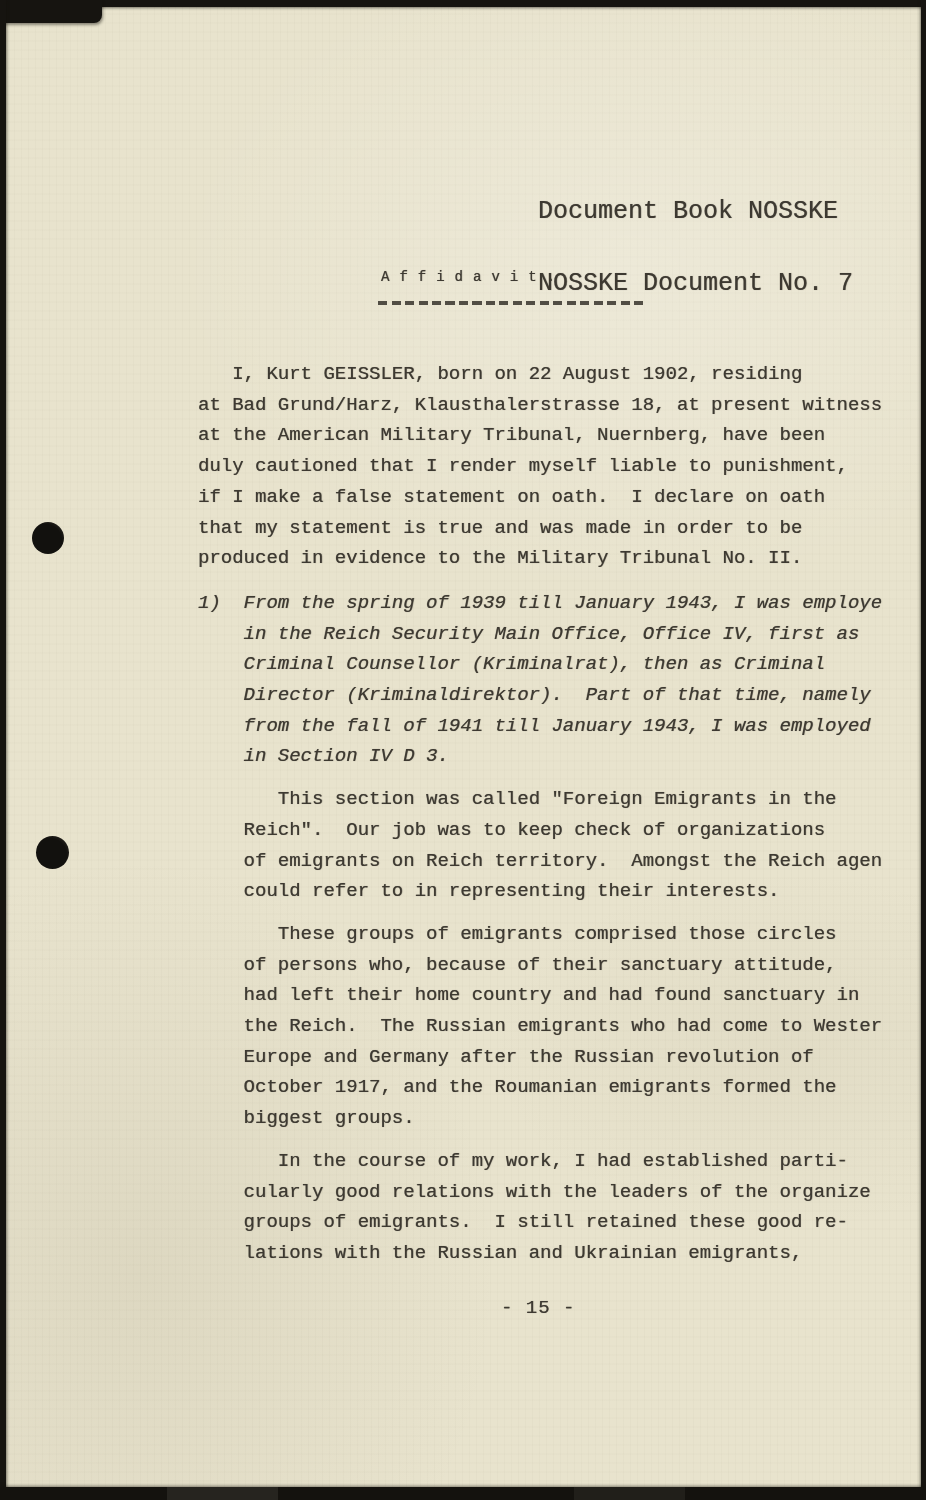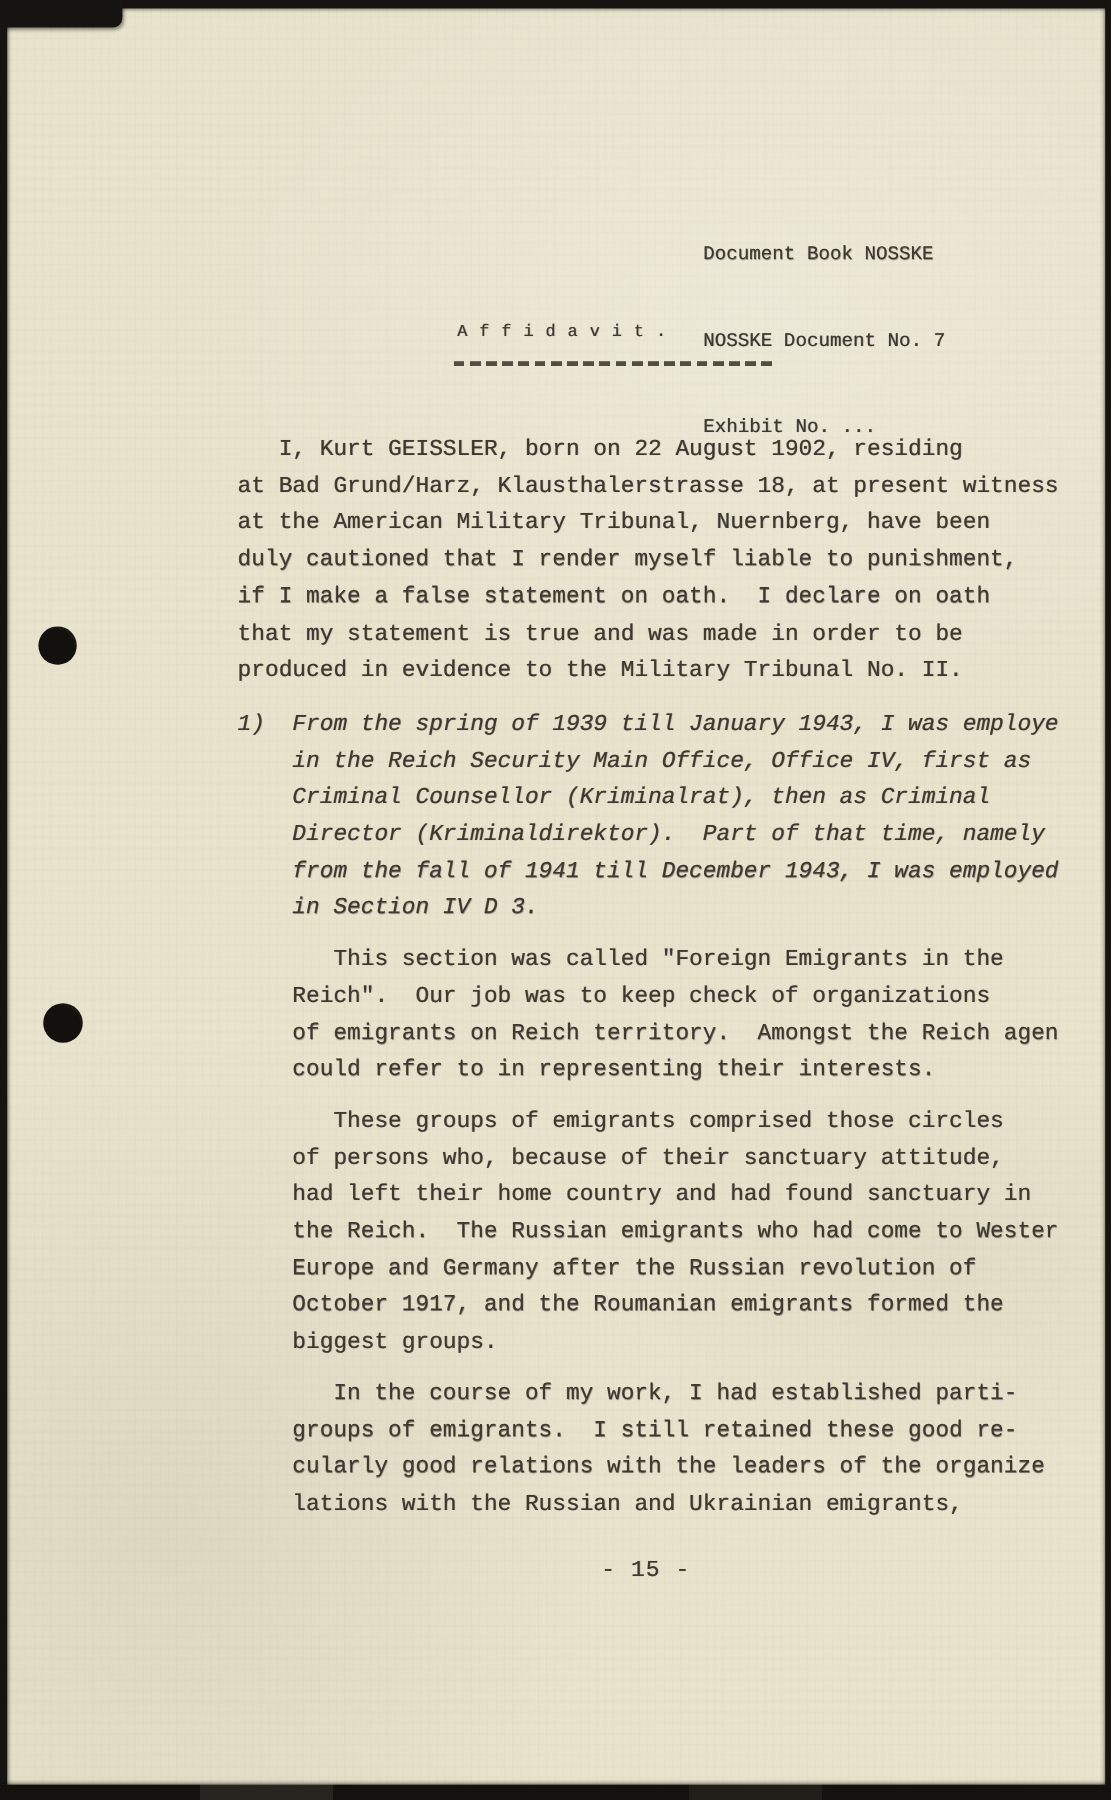--- a/index.html
+++ b/index.html
@@ -42,24 +42,23 @@
   .ink {
     text-shadow:
       0.4px 0.4px 0.7px rgba(61,57,49,0.55),
       -0.3px 0.1px 0.5px rgba(61,57,49,0.30);
   }
 
   .header-block {
     position: absolute;
     left: 538px;
     top: 152px;
-    font-size: 16px;
+    font-size: 25px;
     line-height: 24px;
     white-space: pre;
-    margin-left: 48px;
   }
 
   .title {
     position: absolute;
     left: 381px;
     top: 269px;
     font-size: 14px;
     letter-spacing: 0.8px;
     white-space: pre;
   }
@@ -105,62 +104,61 @@
   <div class="edge edge-left"></div>
   <div class="edge edge-right"></div>
   <div class="edge edge-bottom"></div>
 
   <div class="hole hole-1"></div>
   <div class="hole hole-2"></div>
 
   <div class="header-block ink">
     <div>Document Book NOSSKE</div>
     <div>NOSSKE Document No. 7</div>
-    <div>Exhibit No. ...</div>
   </div>
 
   <div class="title ink">A f f i d a v i t .</div>
   <div class="title-underline"></div>
 
   <div class="body-text ink">
       <div class="para">
         <div class="body-line">   I, Kurt GEISSLER, born on 22 August 1902, residing</div>
         <div class="body-line">at Bad Grund/Harz, Klausthalerstrasse 18, at present witness</div>
         <div class="body-line">at the American Military Tribunal, Nuernberg, have been</div>
         <div class="body-line">duly cautioned that I render myself liable to punishment,</div>
         <div class="body-line">if I make a false statement on oath.  I declare on oath</div>
         <div class="body-line">that my statement is true and was made in order to be</div>
         <div class="body-line">produced in evidence to the Military Tribunal No. II.</div>
       </div>
       <div class="para">
         <div class="body-line">1)  From the spring of 1939 till January 1943, I was employe</div>
         <div class="body-line">    in the Reich Security Main Office, Office IV, first as</div>
         <div class="body-line">    Criminal Counsellor (Kriminalrat), then as Criminal</div>
         <div class="body-line">    Director (Kriminaldirektor).  Part of that time, namely</div>
-        <div class="body-line">    from the fall of 1941 till December 1943, I was employed</div>
+        <div class="body-line">    from the fall of 1941 till January 1943, I was employed</div>
         <div class="body-line">    in Section IV D 3.</div>
       </div>
       <div class="para">
         <div class="body-line">       This section was called "Foreign Emigrants in the</div>
         <div class="body-line">    Reich".  Our job was to keep check of organizations</div>
         <div class="body-line">    of emigrants on Reich territory.  Amongst the Reich agen</div>
         <div class="body-line">    could refer to in representing their interests.</div>
       </div>
       <div class="para">
         <div class="body-line">       These groups of emigrants comprised those circles</div>
         <div class="body-line">    of persons who, because of their sanctuary attitude,</div>
         <div class="body-line">    had left their home country and had found sanctuary in</div>
         <div class="body-line">    the Reich.  The Russian emigrants who had come to Wester</div>
         <div class="body-line">    Europe and Germany after the Russian revolution of</div>
         <div class="body-line">    October 1917, and the Roumanian emigrants formed the</div>
         <div class="body-line">    biggest groups.</div>
       </div>
       <div class="para">
         <div class="body-line">       In the course of my work, I had established parti-</div>
+        <div class="body-line">    cularly good relations with the leaders of the organize</div>
         <div class="body-line">    groups of emigrants.  I still retained these good re-</div>
-        <div class="body-line">    cularly good relations with the leaders of the organize</div>
         <div class="body-line">    lations with the Russian and Ukrainian emigrants,</div>
       </div>
     </div>
 
   <div class="page-number ink">- 15 -</div>
 
 </div>
 
 </body></html>

